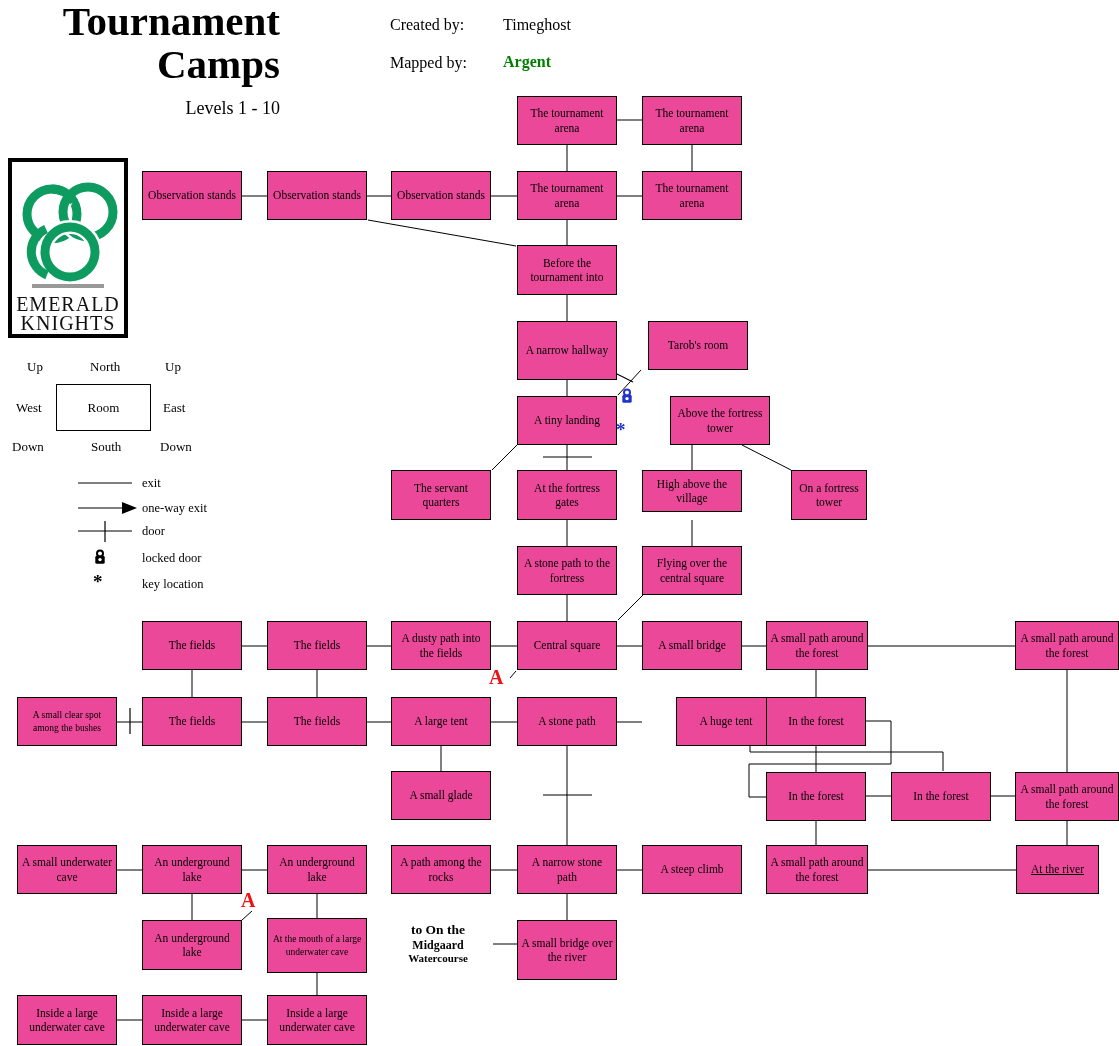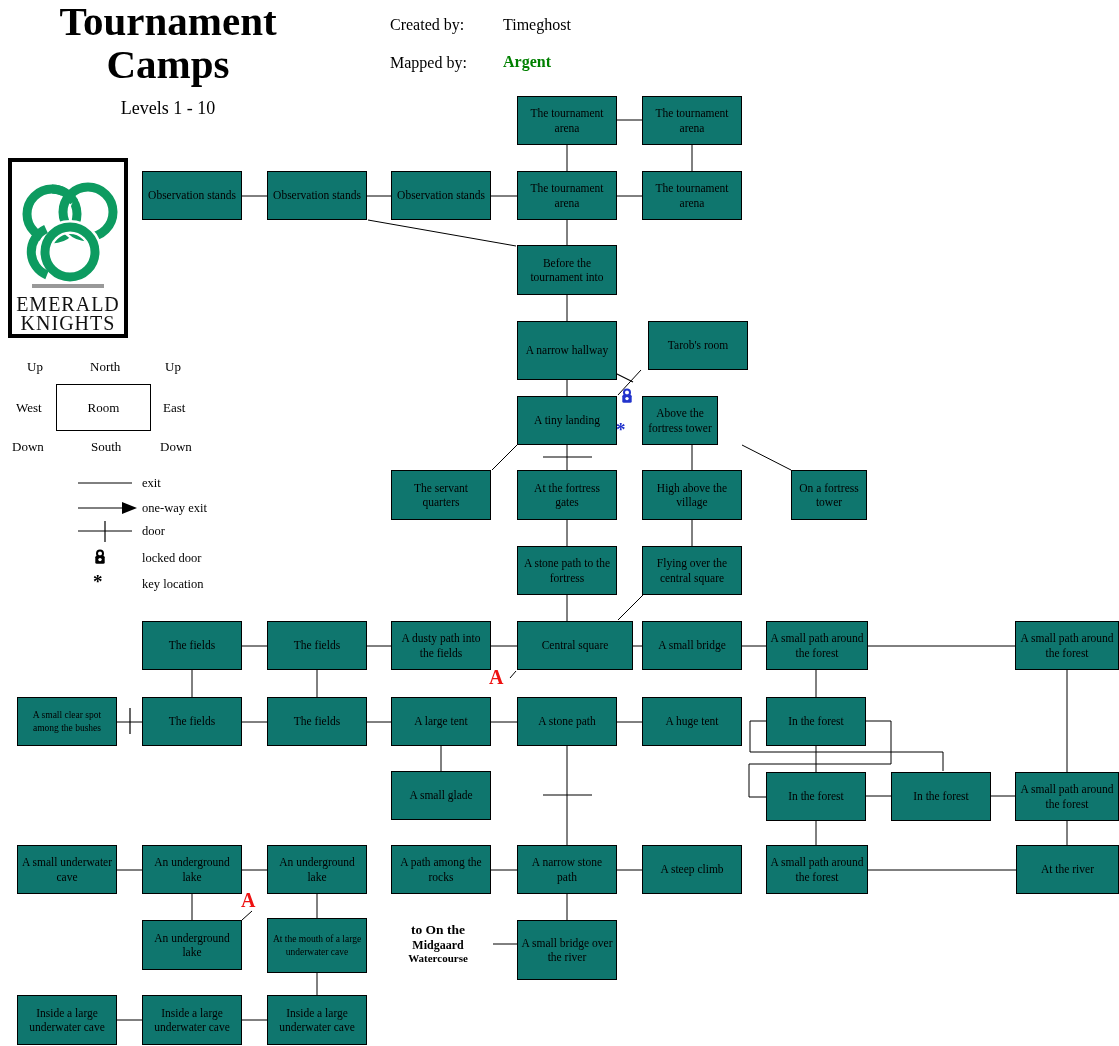--- a/index.html
+++ b/index.html
@@ -1,29 +1,29 @@
 <!DOCTYPE html>
 <html><head>
 <meta charset="utf-8">
 <style>
   html,body{margin:0;padding:0;background:#fff;}
   #canvas{position:relative;width:1119px;height:1046px;background:#fff;overflow:hidden;
           font-family:"Liberation Serif","DejaVu Serif",serif;color:#000;}
   #wires{position:absolute;left:0;top:0;z-index:1;}
   .wire{fill:none;stroke:#000;stroke-width:1;}
   .tick{fill:none;stroke:#000;stroke-width:1.2;}
-  .room{position:absolute;z-index:2;border:1px solid #000;background:#0f766e;box-sizing:border-box;
+  .room{position:absolute;z-index:2;border:1px solid #000;background:#ec4899;box-sizing:border-box;
         display:flex;align-items:center;justify-content:center;text-align:center;
         font-size:11.5px;line-height:1.25;padding:1px 3px;}
   .room.small{font-size:9.5px;line-height:1.3;}
   .marker{position:absolute;z-index:3;line-height:1;}
   .marker.letter{font-weight:bold;font-size:20px;}
   .marker.asterisk{font-weight:bold;font-size:19px;}
   
-  #title-block{position:absolute;left:8px;top:2;width:280px;text-align:center;z-index:2;padding-left:20px;}
+  #title-block{position:absolute;left:0;top:2;width:280px;text-align:right;z-index:2;}
   #title-line1{font-size:41px;font-weight:bold;line-height:1.05;}
   #title-line2{font-size:41px;font-weight:bold;line-height:1.05;}
   #title-sub{font-size:18px;margin-top:12px;}
   
   .credit{position:absolute;z-index:2;font-size:16px;}
   #mapped-value{font-weight:bold;}
   
   #logo{position:absolute;left:8px;top:158px;width:112px;height:172px;border:4px solid #000;
         background:#fff;z-index:2;}
   
@@ -170,53 +170,53 @@
       <div class="room" style="left: 642px; top: 96px; width: 100px; height: 49px;">The tournament arena</div>
       <div class="room" style="left: 517px; top: 171px; width: 100px; height: 49px;">The tournament arena</div>
       <div class="room" style="left: 642px; top: 171px; width: 100px; height: 49px;">The tournament arena</div>
       <div class="room" style="left: 142px; top: 171px; width: 100px; height: 49px;">Observation stands</div>
       <div class="room" style="left: 267px; top: 171px; width: 100px; height: 49px;">Observation stands</div>
       <div class="room" style="left: 391px; top: 171px; width: 100px; height: 49px;">Observation stands</div>
       <div class="room" style="left: 517px; top: 245px; width: 100px; height: 50px;">Before the tournament into</div>
       <div class="room" style="left: 517px; top: 321px; width: 100px; height: 59px;">A narrow hallway</div>
       <div class="room" style="left: 642px; top: 321px; width: 100px; height: 49px; margin-left: 6px;">Tarob's room</div>
       <div class="room" style="left: 517px; top: 396px; width: 100px; height: 49px;">A tiny landing</div>
-      <div class="room" style="left: 642px; top: 396px; width: 76px; height: 49px;">Above the fortress tower</div>
+      <div class="room" style="left: 670px; top: 396px; width: 100px; height: 49px;">Above the fortress tower</div>
       <div class="room" style="left: 391px; top: 470px; width: 100px; height: 50px;">The servant quarters</div>
       <div class="room" style="left: 517px; top: 470px; width: 100px; height: 50px;">At the fortress gates</div>
-      <div class="room" style="left: 642px; top: 470px; width: 100px; height: 50px;">High above the village</div>
+      <div class="room" style="left: 642px; top: 470px; width: 100px; height: 42px;">High above the village</div>
       <div class="room" style="left: 791px; top: 470px; width: 76px; height: 50px;">On a fortress tower</div>
       <div class="room" style="left: 517px; top: 546px; width: 100px; height: 49px;">A stone path to the fortress</div>
       <div class="room" style="left: 642px; top: 546px; width: 100px; height: 49px;">Flying over the central square</div>
       <div class="room" style="left: 142px; top: 621px; width: 100px; height: 49px;">The fields</div>
       <div class="room" style="left: 267px; top: 621px; width: 100px; height: 49px;">The fields</div>
       <div class="room" style="left: 391px; top: 621px; width: 100px; height: 49px;">A dusty path into the fields</div>
-      <div class="room" style="left: 517px; top: 621px; width: 116px; height: 49px;">Central square</div>
+      <div class="room" style="left: 517px; top: 621px; width: 100px; height: 49px;">Central square</div>
       <div class="room" style="left: 642px; top: 621px; width: 100px; height: 49px;">A small bridge</div>
       <div class="room" style="left: 766px; top: 621px; width: 102px; height: 49px;">A small path around the forest</div>
       <div class="room" style="left: 1015px; top: 621px; width: 104px; height: 49px;">A small path around the forest</div>
       <div class="room small" style="left: 17px; top: 697px; width: 100px; height: 49px;">A small clear spot among the bushes</div>
       <div class="room" style="left: 142px; top: 697px; width: 100px; height: 49px;">The fields</div>
       <div class="room" style="left: 267px; top: 697px; width: 100px; height: 49px;">The fields</div>
       <div class="room" style="left: 391px; top: 697px; width: 100px; height: 49px;">A large tent</div>
       <div class="room" style="left: 517px; top: 697px; width: 100px; height: 49px;">A stone path</div>
-      <div class="room" style="left: 642px; top: 697px; width: 100px; height: 49px;">A huge tent</div>
+      <div class="room" style="left: 676px; top: 697px; width: 100px; height: 49px;">A huge tent</div>
       <div class="room" style="left: 766px; top: 697px; width: 100px; height: 49px;">In the forest</div>
       <div class="room" style="left: 391px; top: 771px; width: 100px; height: 49px;">A small glade</div>
       <div class="room" style="left: 766px; top: 772px; width: 100px; height: 49px;">In the forest</div>
       <div class="room" style="left: 891px; top: 772px; width: 100px; height: 49px;">In the forest</div>
       <div class="room" style="left: 1015px; top: 772px; width: 104px; height: 49px;">A small path around the forest</div>
       <div class="room" style="left: 17px; top: 845px; width: 100px; height: 49px;">A small underwater cave</div>
       <div class="room" style="left: 142px; top: 845px; width: 100px; height: 49px;">An underground lake</div>
       <div class="room" style="left: 267px; top: 845px; width: 100px; height: 49px;">An underground lake</div>
       <div class="room" style="left: 391px; top: 845px; width: 100px; height: 49px;">A path among the rocks</div>
       <div class="room" style="left: 517px; top: 845px; width: 100px; height: 49px;">A narrow stone path</div>
       <div class="room" style="left: 642px; top: 845px; width: 100px; height: 49px;">A steep climb</div>
       <div class="room" style="left: 766px; top: 845px; width: 102px; height: 49px;">A small path around the forest</div>
-      <div class="room" style="left: 1016px; top: 845px; width: 103px; height: 49px;">At the river</div>
+      <div class="room" style="left: 1016px; top: 845px; width: 83px; height: 49px; text-decoration: underline;">At the river</div>
       <div class="room" style="left: 142px; top: 920px; width: 100px; height: 50px;">An underground lake</div>
       <div class="room small" style="left: 267px; top: 918px; width: 100px; height: 55px;">At the mouth of a large underwater cave</div>
       <div class="room" style="left: 517px; top: 920px; width: 100px; height: 60px;">A small bridge over the river</div>
       <div class="room" style="left: 17px; top: 995px; width: 100px; height: 50px;">Inside a large underwater cave</div>
       <div class="room" style="left: 142px; top: 995px; width: 100px; height: 50px;">Inside a large underwater cave</div>
       <div class="room" style="left: 267px; top: 995px; width: 100px; height: 50px;">Inside a large underwater cave</div>
       <span class="marker lock" style="left: 621px; top: 388px; color: rgb(34, 51, 204);"><svg width="12" height="16" viewBox="0 0 12 16">
     <circle cx="6" cy="4.6" r="3" fill="none" stroke="#2233CC" stroke-width="2"></circle>
     <rect x="1.3" y="6.8" width="9.4" height="8" rx="1.5" fill="#2233CC"></rect>
     <circle cx="6" cy="10.6" r="1.7" fill="#fff"></circle>

